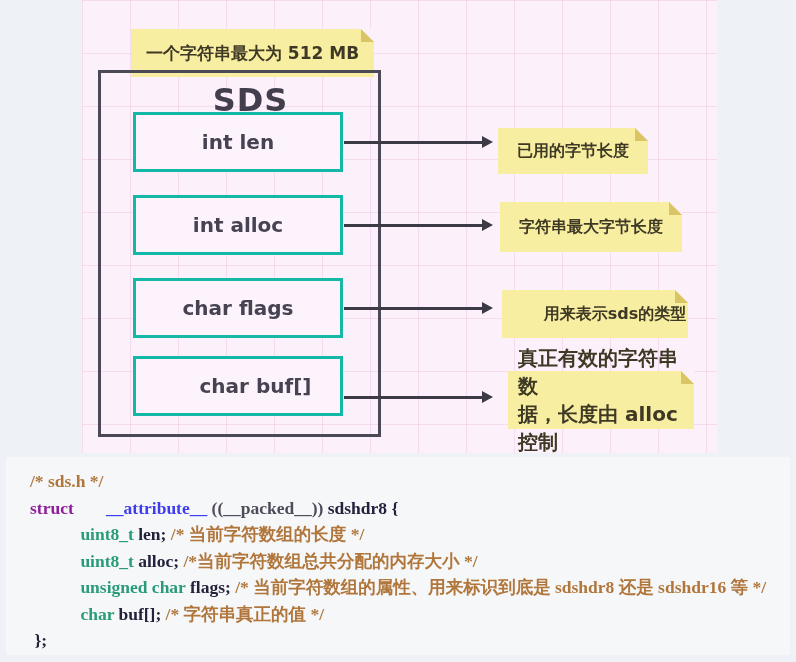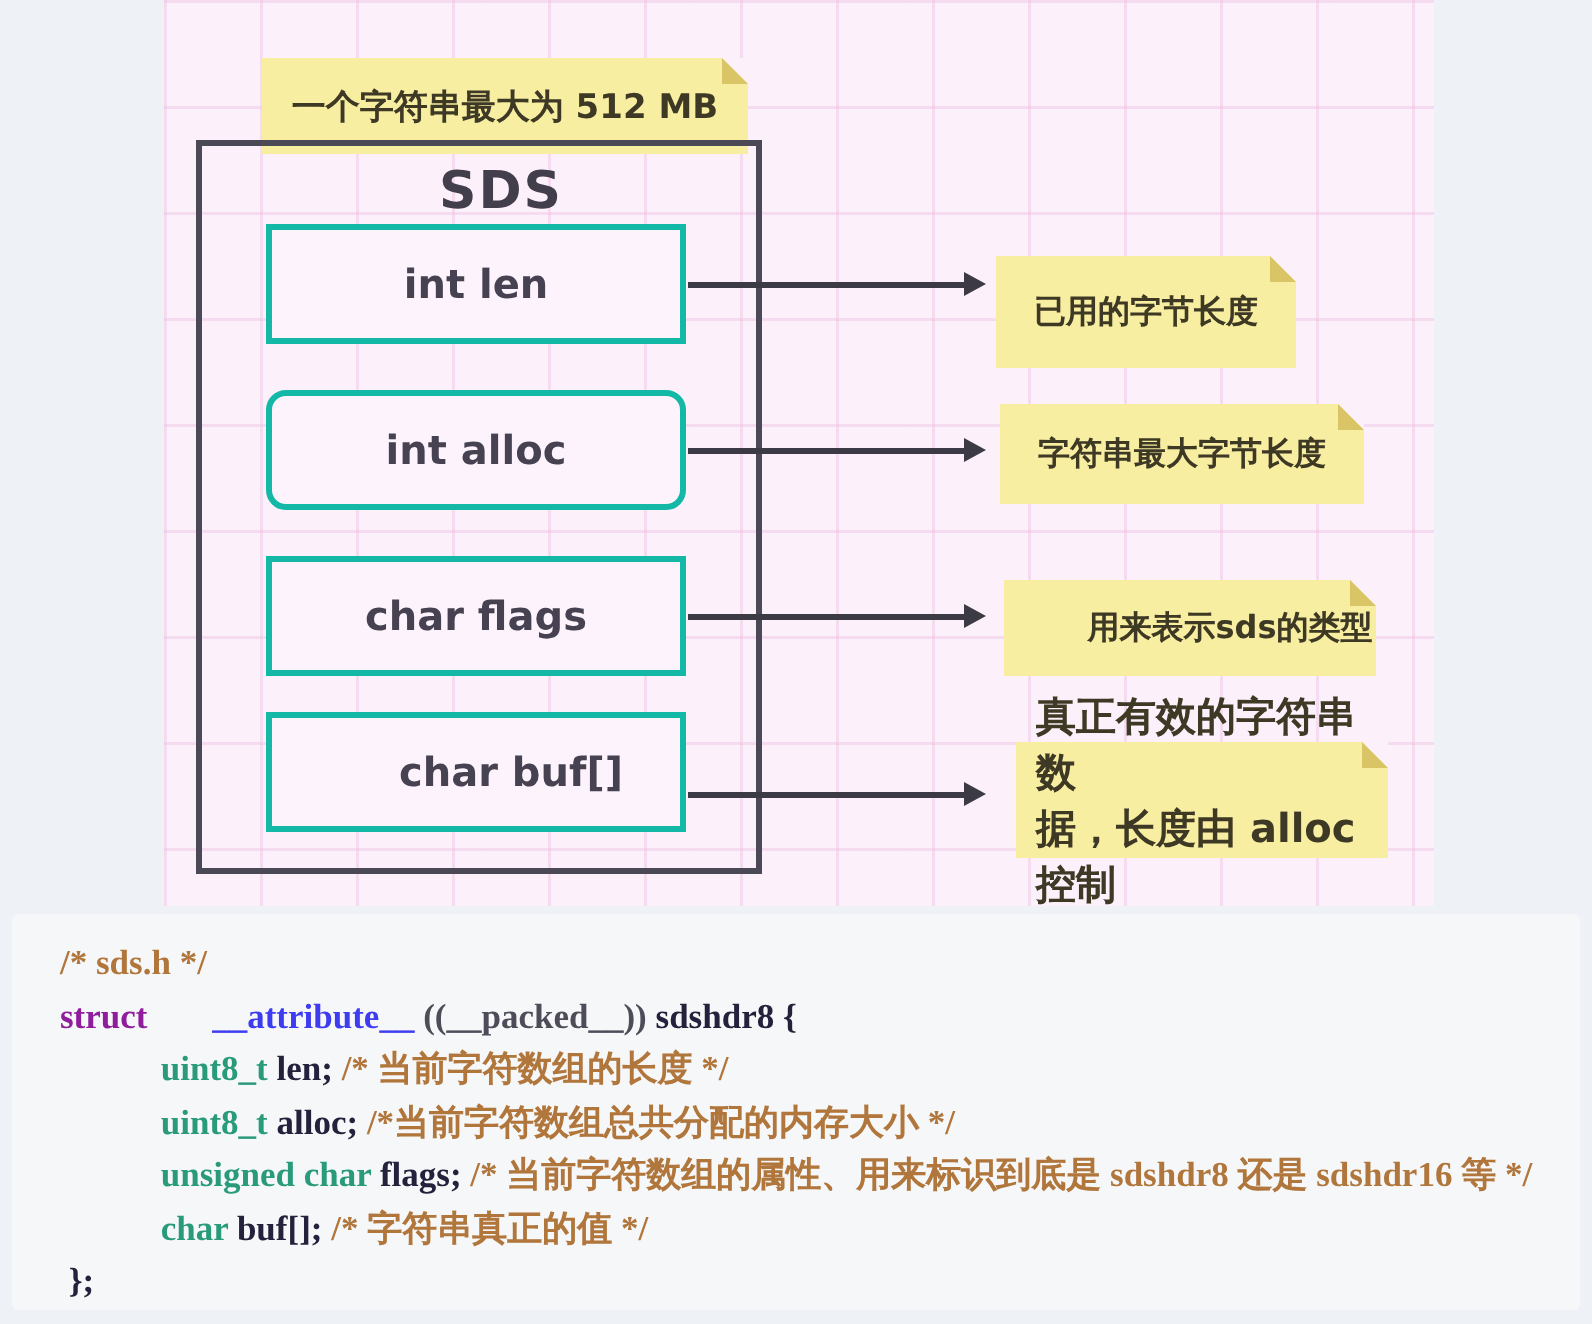--- a/index.html
+++ b/index.html
@@ -26,42 +26,42 @@
   }
   .fold-cut {
     position:absolute; top:0; right:0; width:0; height:0;
     border-top:13px solid #fcf0fa; border-left:13px solid transparent;
   }
   .fold-flap {
     position:absolute; top:0; right:0; width:0; height:0;
     border-bottom:13px solid #d9c466; border-right:13px solid transparent;
   }
   .top-note { left:131px; top:13px; width:243px; height:48px; font-size:17px;margin-top:16px; }
-  .note-1 { left:498px; top:128px; width:150px; height:56px; font-size:16px; }
+  .note-1 { left:498px; top:128px; width:150px; height:46px; font-size:16px; }
   .note-2 { left:500px; top:202px; width:182px; height:50px; font-size:16px;font-family:Liberation Serif, serif; }
   .note-3 { left:502px; top:290px; width:186px; height:48px; font-size:16px;padding-left:40px; }
   .note-4 { left:508px; top:371px; width:186px; height:58px; font-size:20px;
             line-height:1.4; justify-content:flex-start; padding-left:10px; text-align:left; }
   .note-4 .note-text { white-space:pre-line; }
   
   .sds-box {
     position:absolute; left:98px; top:70px; width:283px; height:367px;
     border:3px solid #4c4956;
   }
   .sds-title {
-    text-align:center; margin-top:8px; font-size:26px; font-weight:bold;
+    text-align:center; margin-top:8px; font-size:32px; font-weight:bold;
     color:#423e4b; letter-spacing:1px;margin-left:22px;
   }
   .field-box {
     position:absolute; left:133px; width:210px; height:60px;
     border:3px solid #14b8a6; background:#fdf3fc;
     display:flex; align-items:center; justify-content:center;
     font-size:20px; font-weight:bold; color:#474252;
   }
-  .fb-0 { top:112px; } .fb-1 { top:195px;border-radius:10px; } .fb-2 { top:278px; } .fb-3 { top:356px;padding-left:35px; }
+  .fb-0 { top:112px; } .fb-1 { top:195px; } .fb-2 { top:278px; } .fb-3 { top:356px;padding-left:35px; }
   
   .arrow { position:absolute; left:344px; width:149px; height:12px; }
   .ar-0 { top:136px; } .ar-1 { top:219px; } .ar-2 { top:302px; } .ar-3 { top:391px; }
   .arrow .line { position:absolute; left:0; right:9px; top:5px; height:2.5px; background:#3c3b45; }
   .arrow .head {
     position:absolute; right:0; top:0; width:0; height:0;
     border-left:11px solid #3c3b45; border-top:6px solid transparent; border-bottom:6px solid transparent;
   }
   
   .code-panel {

